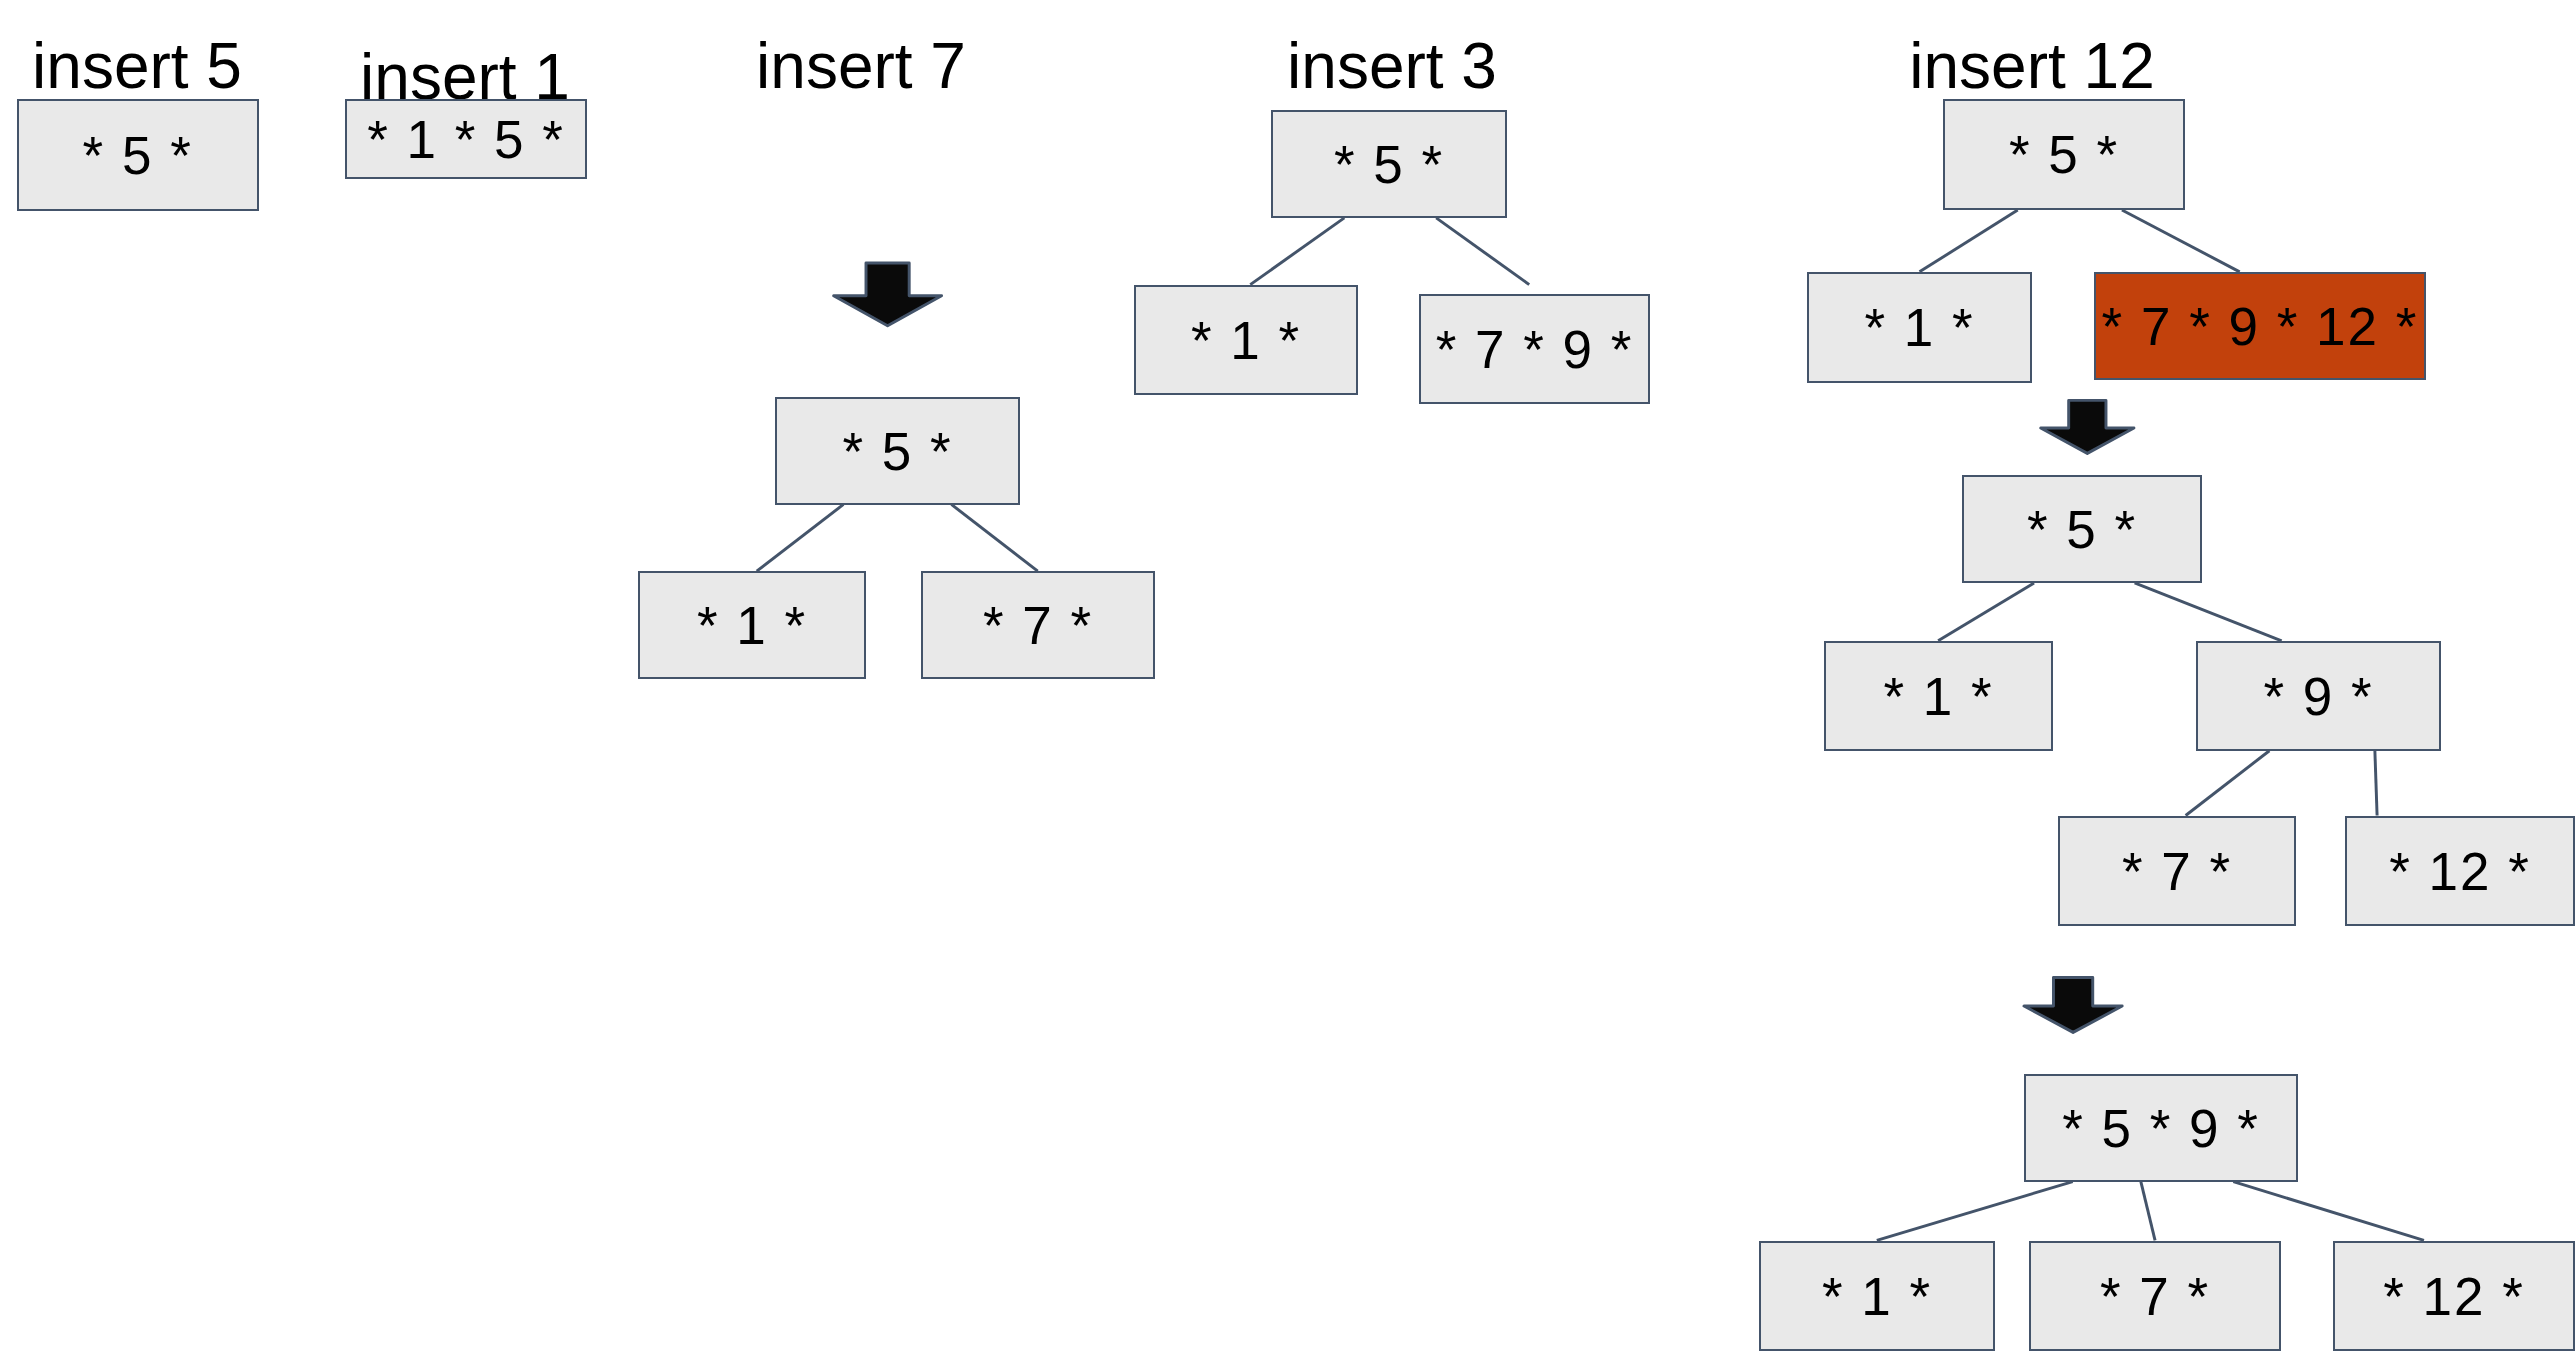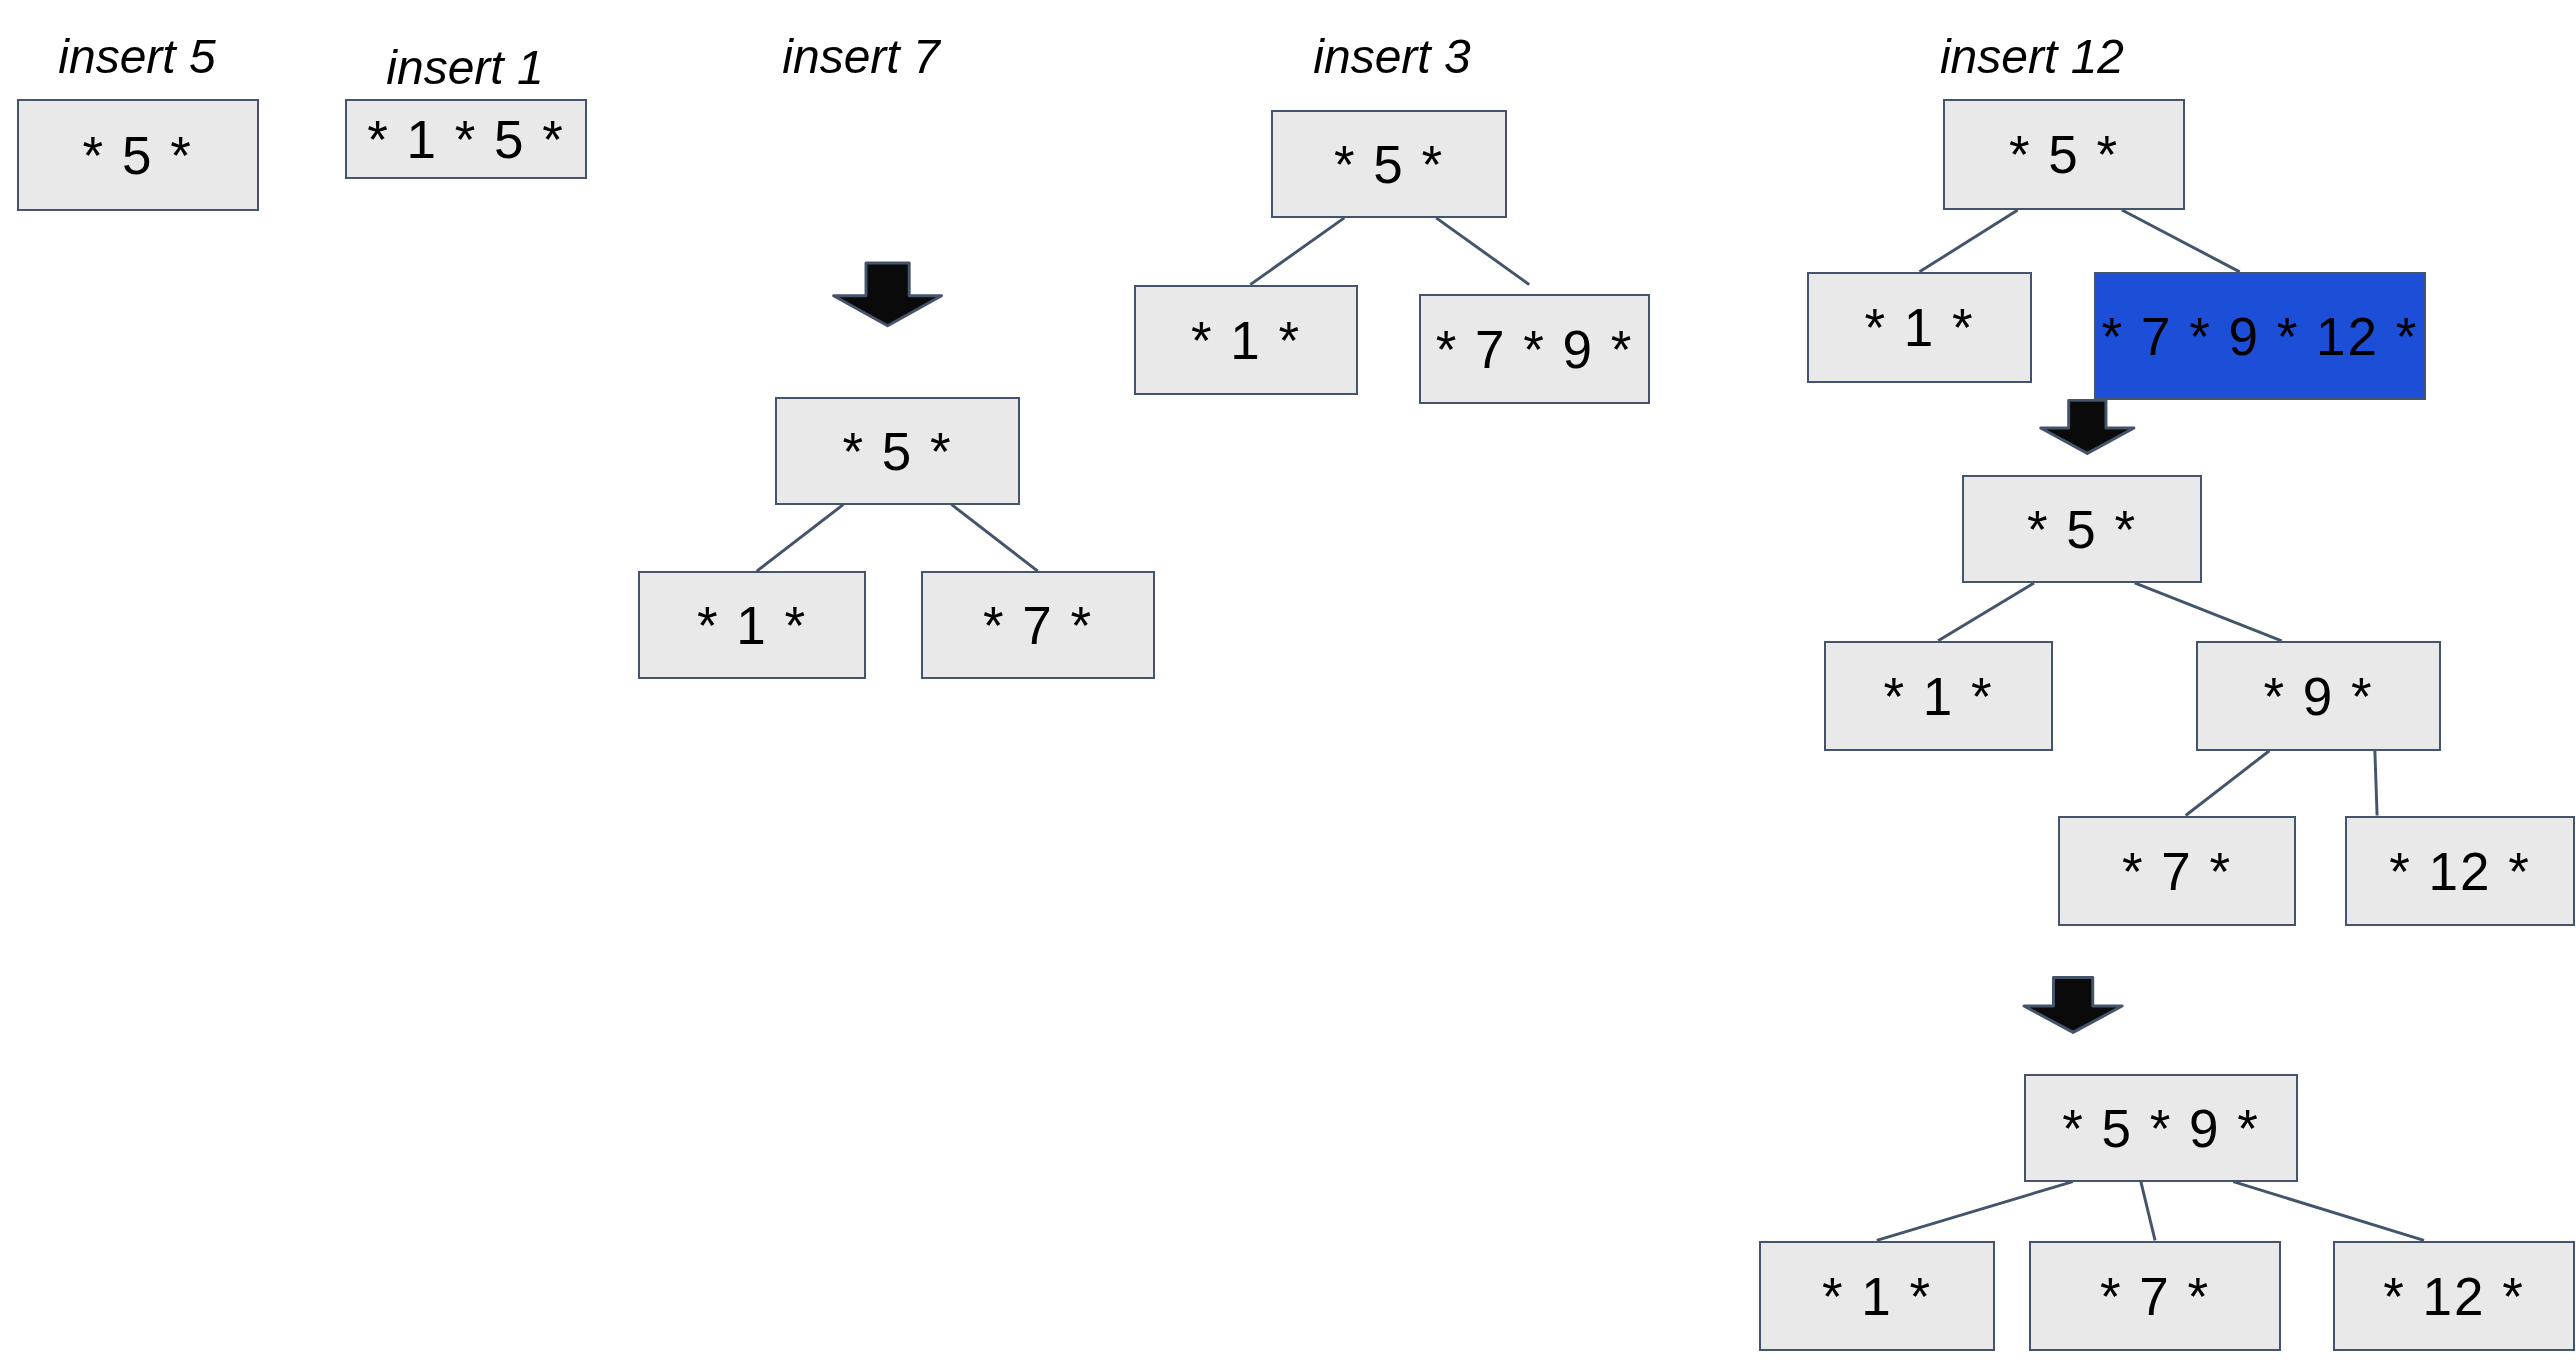--- a/index.html
+++ b/index.html
@@ -12,25 +12,24 @@
     overflow: hidden;
   }
   svg.edge-layer {
     position: absolute;
     left: 0; top: 0;
     width: 2576px; height: 1370px;
   }
   .step-label {
     position: absolute;
     transform: translateX(-50%);
-    font-size: 48px;
+    font-size: 64px;
     line-height: 1.1;
     color: #000000;
     white-space: nowrap;
-    font-style: italic;
   }
   .tree-node {
     position: absolute;
     box-sizing: border-box;
     background: #e9e9e9;
     border: 2.9px solid #44546a;
     display: flex;
     align-items: center;
     justify-content: center;
     font-size: 53px;
@@ -69,21 +68,21 @@
     <div class="tree-node" style="left: 775px; top: 397px; width: 245px; height: 108px; background: rgb(233, 233, 233); border-color: rgb(68, 84, 106); color: rgb(0, 0, 0);">* 5 *</div>
     <div class="tree-node" style="left: 638px; top: 571px; width: 228px; height: 108px; background: rgb(233, 233, 233); border-color: rgb(68, 84, 106); color: rgb(0, 0, 0);">* 1 *</div>
     <div class="tree-node" style="left: 921px; top: 571px; width: 234px; height: 108px; background: rgb(233, 233, 233); border-color: rgb(68, 84, 106); color: rgb(0, 0, 0);">* 7 *</div>
     <div class="step-label" style="left: 1392px; top: 31px;">insert 3</div>
     <div class="tree-node" style="left: 1271px; top: 110px; width: 236px; height: 108px; background: rgb(233, 233, 233); border-color: rgb(68, 84, 106); color: rgb(0, 0, 0);">* 5 *</div>
     <div class="tree-node" style="left: 1134px; top: 285px; width: 224px; height: 110px; background: rgb(233, 233, 233); border-color: rgb(68, 84, 106); color: rgb(0, 0, 0);">* 1 *</div>
     <div class="tree-node" style="left: 1419px; top: 294px; width: 231px; height: 110px; background: rgb(233, 233, 233); border-color: rgb(68, 84, 106); color: rgb(0, 0, 0);">* 7 * 9 *</div>
     <div class="step-label" style="left: 2032px; top: 31px;">insert 12</div>
     <div class="tree-node" style="left: 1943px; top: 99px; width: 242px; height: 111px; background: rgb(233, 233, 233); border-color: rgb(68, 84, 106); color: rgb(0, 0, 0);">* 5 *</div>
     <div class="tree-node" style="left: 1807px; top: 272px; width: 225px; height: 111px; background: rgb(233, 233, 233); border-color: rgb(68, 84, 106); color: rgb(0, 0, 0);">* 1 *</div>
-    <div class="tree-node" style="left: 2094px; top: 272px; width: 332px; height: 128px; background: #1d4ed8; border-color: rgb(68, 84, 106); color: rgb(0, 0, 0);">* 7 * 9 * 12 *</div>
+    <div class="tree-node" style="left: 2094px; top: 272px; width: 332px; height: 108px; background: #c2410c; border-color: rgb(68, 84, 106); color: rgb(0, 0, 0);">* 7 * 9 * 12 *</div>
     <div class="tree-node" style="left: 1962px; top: 475px; width: 240px; height: 108px; background: rgb(233, 233, 233); border-color: rgb(68, 84, 106); color: rgb(0, 0, 0);">* 5 *</div>
     <div class="tree-node" style="left: 1824px; top: 641px; width: 229px; height: 110px; background: rgb(233, 233, 233); border-color: rgb(68, 84, 106); color: rgb(0, 0, 0);">* 1 *</div>
     <div class="tree-node" style="left: 2196px; top: 641px; width: 245px; height: 110px; background: rgb(233, 233, 233); border-color: rgb(68, 84, 106); color: rgb(0, 0, 0);">* 9 *</div>
     <div class="tree-node" style="left: 2058px; top: 816px; width: 238px; height: 110px; background: rgb(233, 233, 233); border-color: rgb(68, 84, 106); color: rgb(0, 0, 0);">* 7 *</div>
     <div class="tree-node" style="left: 2345px; top: 816px; width: 230px; height: 110px; background: rgb(233, 233, 233); border-color: rgb(68, 84, 106); color: rgb(0, 0, 0);">* 12 *</div>
     <div class="tree-node" style="left: 2024px; top: 1074px; width: 274px; height: 108px; background: rgb(233, 233, 233); border-color: rgb(68, 84, 106); color: rgb(0, 0, 0);">* 5 * 9 *</div>
     <div class="tree-node" style="left: 1759px; top: 1241px; width: 236px; height: 110px; background: rgb(233, 233, 233); border-color: rgb(68, 84, 106); color: rgb(0, 0, 0);">* 1 *</div>
     <div class="tree-node" style="left: 2029px; top: 1241px; width: 252px; height: 110px; background: rgb(233, 233, 233); border-color: rgb(68, 84, 106); color: rgb(0, 0, 0);">* 7 *</div>
     <div class="tree-node" style="left: 2333px; top: 1241px; width: 242px; height: 110px; background: rgb(233, 233, 233); border-color: rgb(68, 84, 106); color: rgb(0, 0, 0);">* 12 *</div>
   </div>

